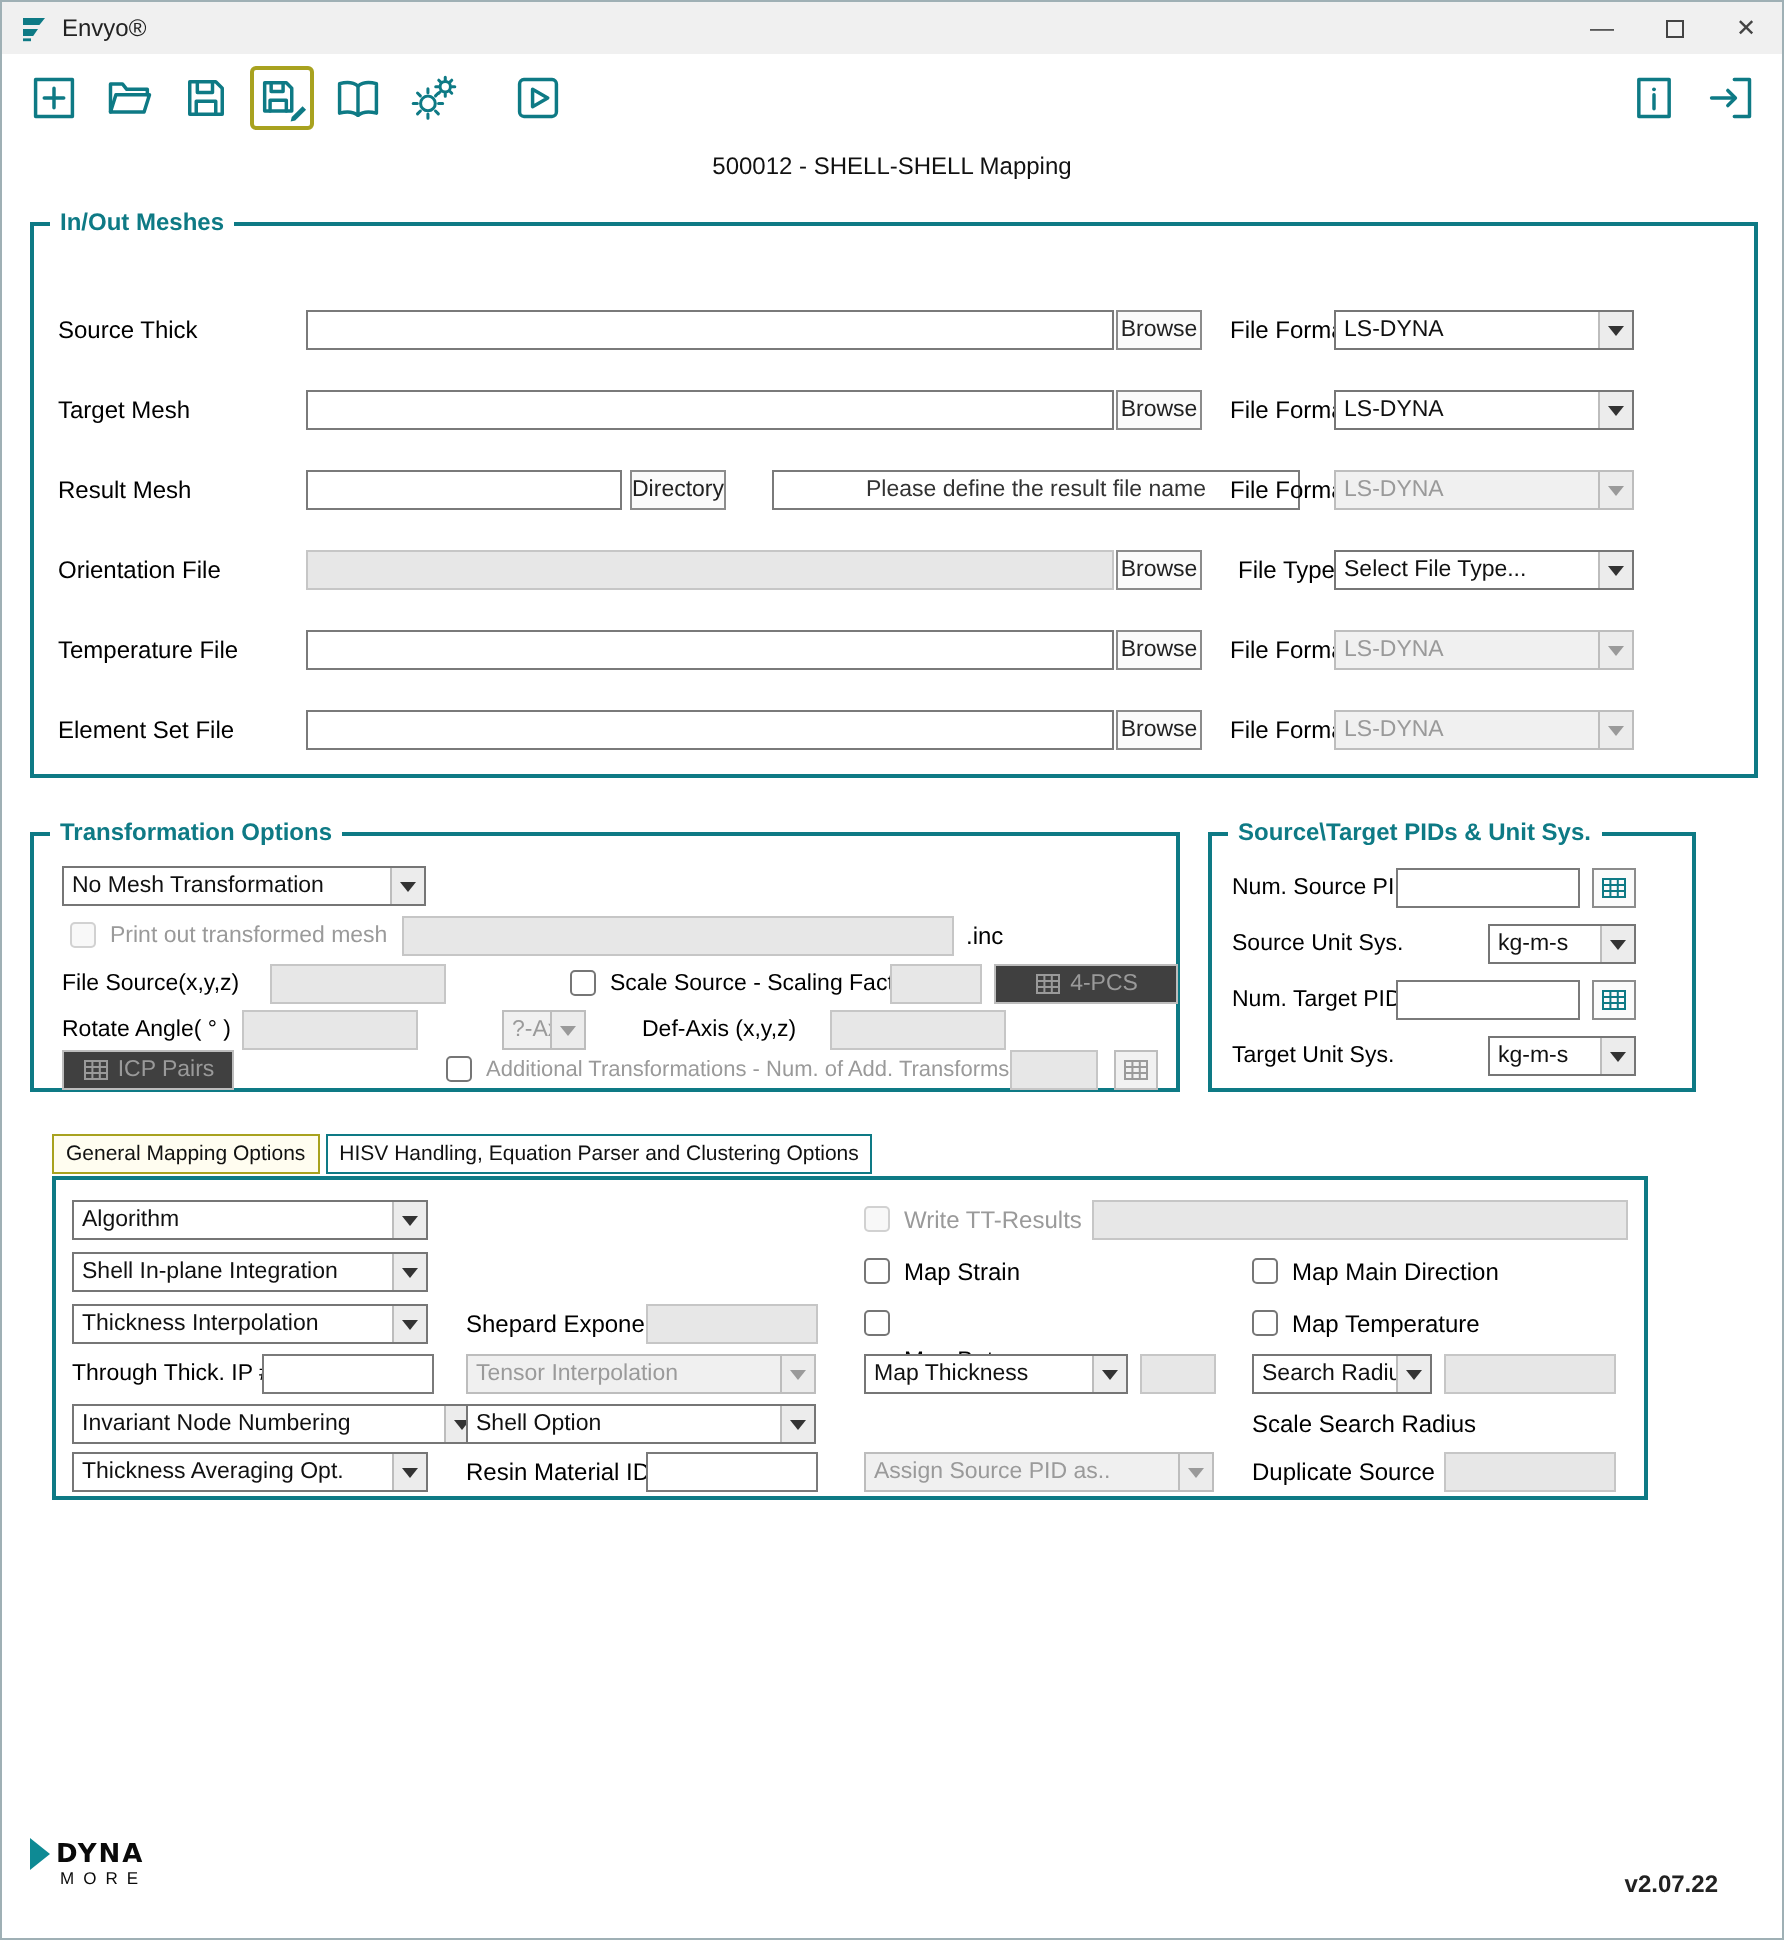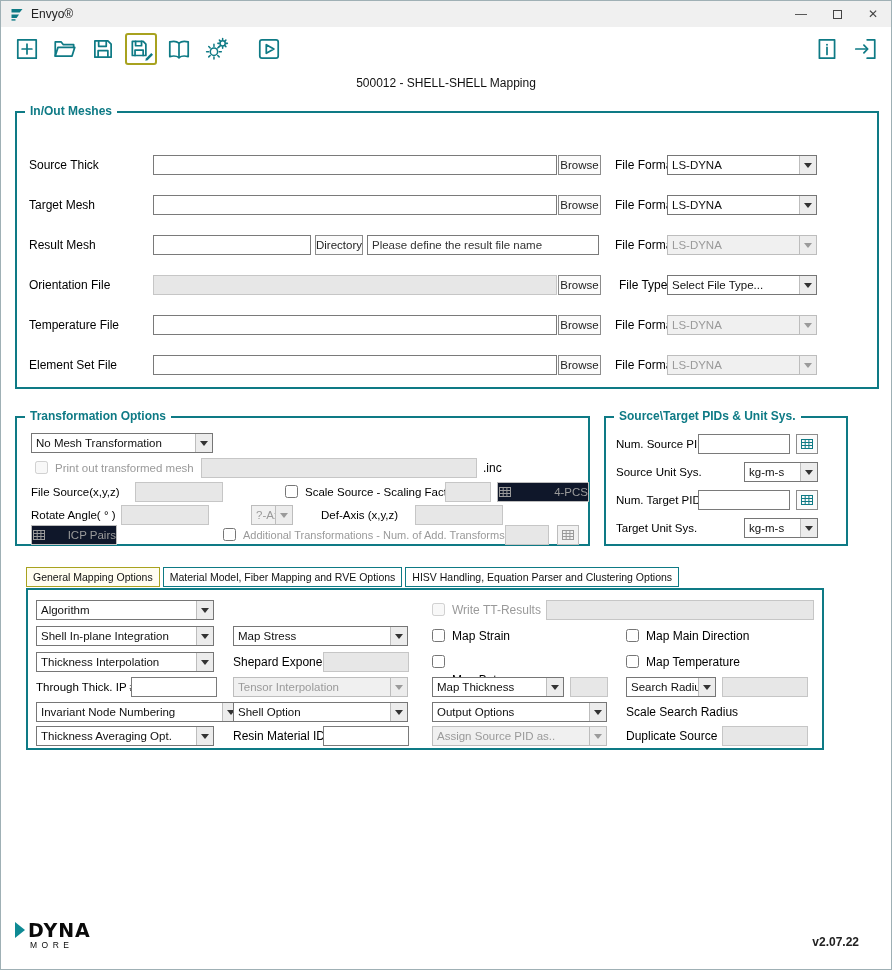--- a/index.html
+++ b/index.html
@@ -29,21 +29,21 @@
 
   .lbl { position:absolute; font-size:12px; line-height:20px; white-space:nowrap; color:#000; }
   .lbl.gray { color:#9a9a9a; }
   .lbl.small { font-size:11.5px; }
 
   .field { position:absolute; height:20px; border:1px solid #7a7a7a; background:#fff; font:11.5px "Liberation Sans",sans-serif; padding:0 4px; color:#222; }
   .field.dis { background:#e7e7e7; border-color:#c6c6c6; }
   .field::placeholder { color:#333; opacity:1; }
 
   .btn { position:absolute; height:20px; background:#fbfbfb; border:1px solid #8c8c8c; font:11.5px "Liberation Sans",sans-serif; display:flex; align-items:center; justify-content:center; gap:4px; color:#222; cursor:default; }
-  .btn.dis { color:#9a9a9a; background:#0f172a; border-color:#bdbdbd;justify-content:space-between; }
+  .btn.dis { color:#9a9a9a; background:#404040; border-color:#bdbdbd; }
 
   .combo { position:absolute; height:20px; border:1px solid #767676; background:#fff; display:flex; align-items:center; }
   .combo .txt { flex:1; padding:0 4px; font-size:11.5px; white-space:nowrap; overflow:hidden; color:#111; }
   .combo .arw { width:17px; align-self:stretch; background:#ececec; border-left:1px solid #bdbdbd; display:flex; align-items:center; justify-content:center; }
   .combo .arw::after { content:""; width:0; height:0; border:4px solid transparent; border-top:5px solid #333; margin-top:5px; }
   .combo.dis { background:#f0f0f0; border-color:#bdbdbd; }
   .combo.dis .txt { color:#9a9a9a; }
   .combo.dis .arw::after { border-top-color:#9a9a9a; }
 
   .cb { position:absolute; width:13px; height:13px; margin:0; accent-color:#0e7a85; }
@@ -55,21 +55,21 @@
 
   
   .tabs { position:absolute; left:25px; top:566px; display:flex; align-items:flex-end; }
   .tab { border:1px solid #0e7a85; background:#fff; font-size:10.5px; padding:3px 6px; margin-right:3px; white-space:nowrap; color:#111; cursor:default; }
   .tab.active { border-color:#a8a21f; background:#fffdf0; }
 
   
   .logo { position:absolute; left:14px; top:918px; }
   .logo-top { display:flex; align-items:center; }
   .logo-tri { width:0; height:0; border-top:8px solid transparent; border-bottom:8px solid transparent; border-left:10px solid #0e8a94; margin-right:3px; }
-  .logo-dyna { font-family:"DejaVu Sans",sans-serif; font-weight:bold; font-size:19px; letter-spacing:1px; color:#0a0a0a; }
+  .logo-dyna { font-family:"DejaVu Sans",sans-serif; font-weight:bold; font-size:13px; letter-spacing:1px; color:#0a0a0a; }
   .logo-more { font-size:8.5px; letter-spacing:4.5px; color:#0a0a0a; margin-top:-1px; padding-left:15px; }
   .version { position:absolute; right:32px; top:934px; font-weight:bold; font-size:12px; color:#222; }
 </style>
 </head>
 <body>
 
 <div class="window">
 
   <div class="titlebar">
     <svg width="16" height="16" viewBox="0 0 16 16">
@@ -176,21 +176,21 @@
     <button class="btn" style="left:541px;top:82px;width:43px">Browse</button>
     <span class="lbl" style="left:598px;top:82px">File Format</span>
     <div class="combo" style="left:650px;top:82px;width:150px">
       <span class="txt">LS-DYNA</span>
         <span class="arw"></span>
     </div>
 
     <span class="lbl" style="left:12px;top:122px">Result Mesh</span>
     <input class="field" style="left: 136px; top: 122px; width: 158px;">
     <button class="btn" style="left:298px;top:122px;width:48px">Directory</button>
-    <input class="field" style="left: 350px; top: 122px; width: 232px;" placeholder="Please define the result file name">
+    <input class="field" style="left: 369px; top: 122px; width: 264px; text-align: center;" placeholder="Please define the result file name">
     <span class="lbl" style="left:598px;top:122px">File Format</span>
     <div class="combo dis" style="left:650px;top:122px;width:150px">
       <span class="txt">LS-DYNA</span>
         <span class="arw"></span>
     </div>
 
     <span class="lbl" style="left:12px;top:162px">Orientation File</span>
     <input class="field dis" style="left: 136px; top: 162px; width: 404px;" disabled="">
     <button class="btn" style="left:541px;top:162px;width:43px">Browse</button>
     <span class="lbl" style="left:602px;top:162px">File Type</span>
@@ -300,40 +300,35 @@
 
     <span class="lbl small" style="left:10px;top:100px">Target Unit Sys.</span>
     <div class="combo" style="left:138px;top:100px;width:74px">
       <span class="txt">kg-m-s</span>
         <span class="arw"></span>
     </div>
   </div>
 
   <div class="tabs">
     <span class="tab active">General Mapping Options</span>
-    <span class="tab">Material Model, Fiber Mapping and RVE Options</span>
     <span class="tab">HISV Handling, Equation Parser and Clustering Options</span>
   </div>
 
   <div class="group" style="left:25px;top:587px;width:798px;height:162px">
 
     <div class="combo" style="left:8px;top:10px;width:178px">
       <span class="txt">Algorithm</span>
         <span class="arw"></span>
     </div>
     <input type="checkbox" class="cb" style="left: 404px; top: 13px;" disabled="">
     <span class="lbl gray" style="left:424px;top:10px">Write TT-Results</span>
     <input class="field dis" style="left: 518px; top: 10px; width: 268px;" disabled="">
 
     <div class="combo" style="left:8px;top:36px;width:178px">
       <span class="txt">Shell In-plane Integration</span>
-        <span class="arw"></span>
-    </div>
-    <div class="combo" style="left:205px;top:36px;width:175px">
-      <span class="txt">Map Stress</span>
         <span class="arw"></span>
     </div>
     <input type="checkbox" class="cb" style="left: 404px; top: 39px;">
     <span class="lbl" style="left:424px;top:36px">Map Strain</span>
     <input type="checkbox" class="cb" style="left: 598px; top: 39px;">
     <span class="lbl" style="left:618px;top:36px">Map Main Direction</span>
 
     <div class="combo" style="left:8px;top:62px;width:178px">
       <span class="txt">Thickness Interpolation</span>
         <span class="arw"></span>
@@ -363,24 +358,20 @@
     <input class="field dis" style="left: 694px; top: 87px; width: 86px;" disabled="">
 
     <div class="combo" style="left:8px;top:112px;width:204px">
       <span class="txt">Invariant Node Numbering</span>
         <span class="arw"></span>
     </div>
     <div class="combo" style="left:205px;top:112px;width:175px">
       <span class="txt">Shell Option</span>
         <span class="arw"></span>
     </div>
-    <div class="combo" style="left:404px;top:112px;width:175px">
-      <span class="txt">Output Options</span>
-        <span class="arw"></span>
-    </div>
     <span class="lbl" style="left:598px;top:112px">Scale Search Radius</span>
 
     <div class="combo" style="left:8px;top:136px;width:178px">
       <span class="txt">Thickness Averaging Opt.</span>
         <span class="arw"></span>
     </div>
     <span class="lbl" style="left:205px;top:136px">Resin Material ID</span>
     <input class="field" style="left: 295px; top: 136px; width: 86px;">
     <div class="combo dis" style="left:404px;top:136px;width:175px">
       <span class="txt">Assign Source PID as..</span>

